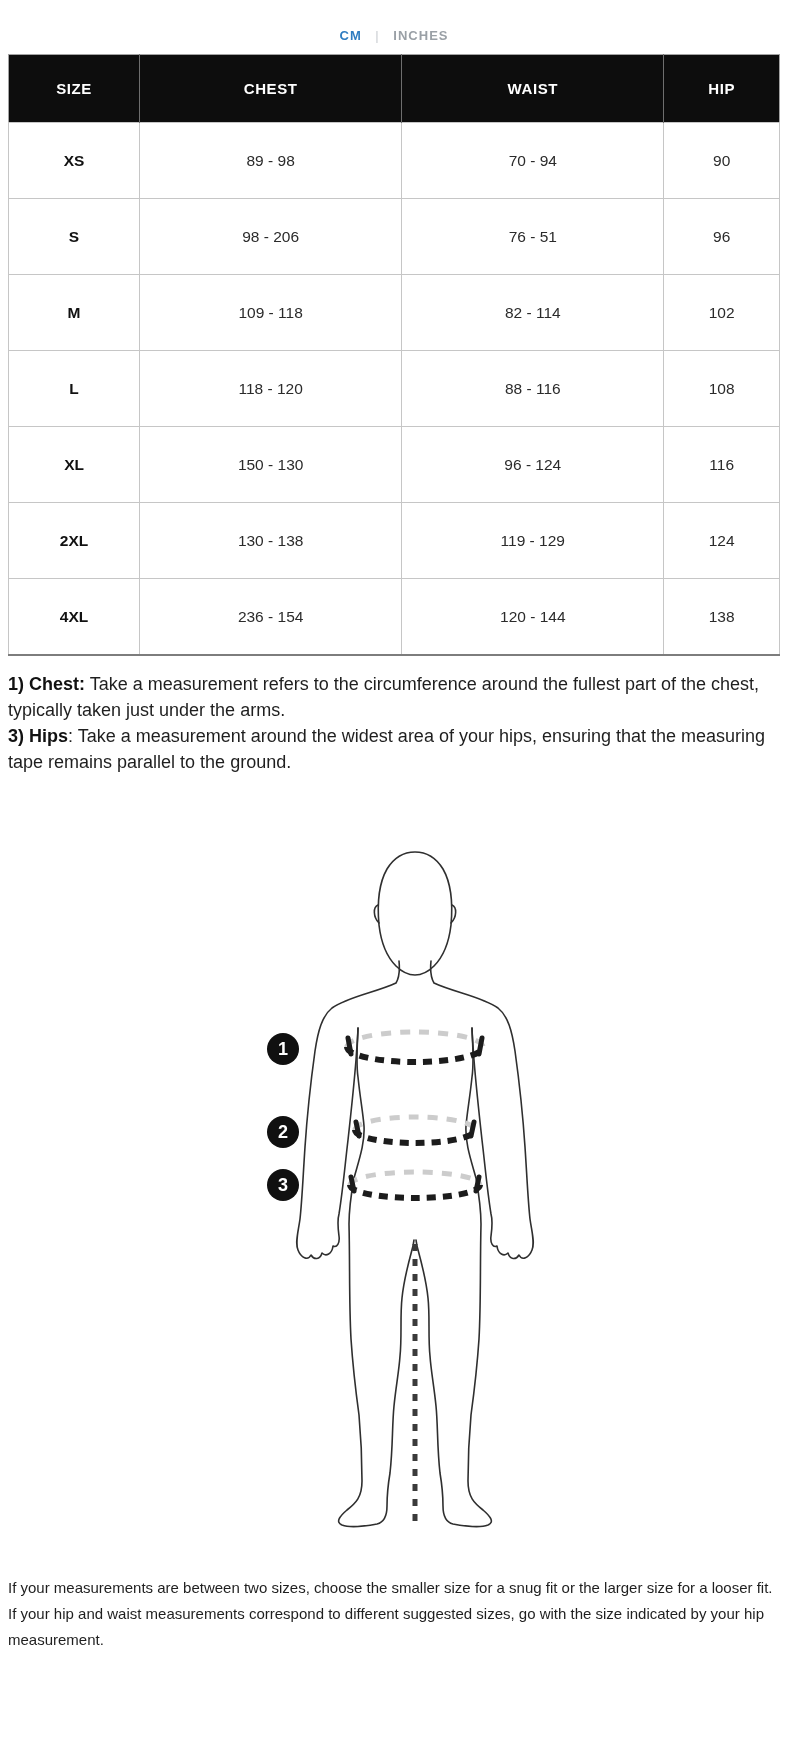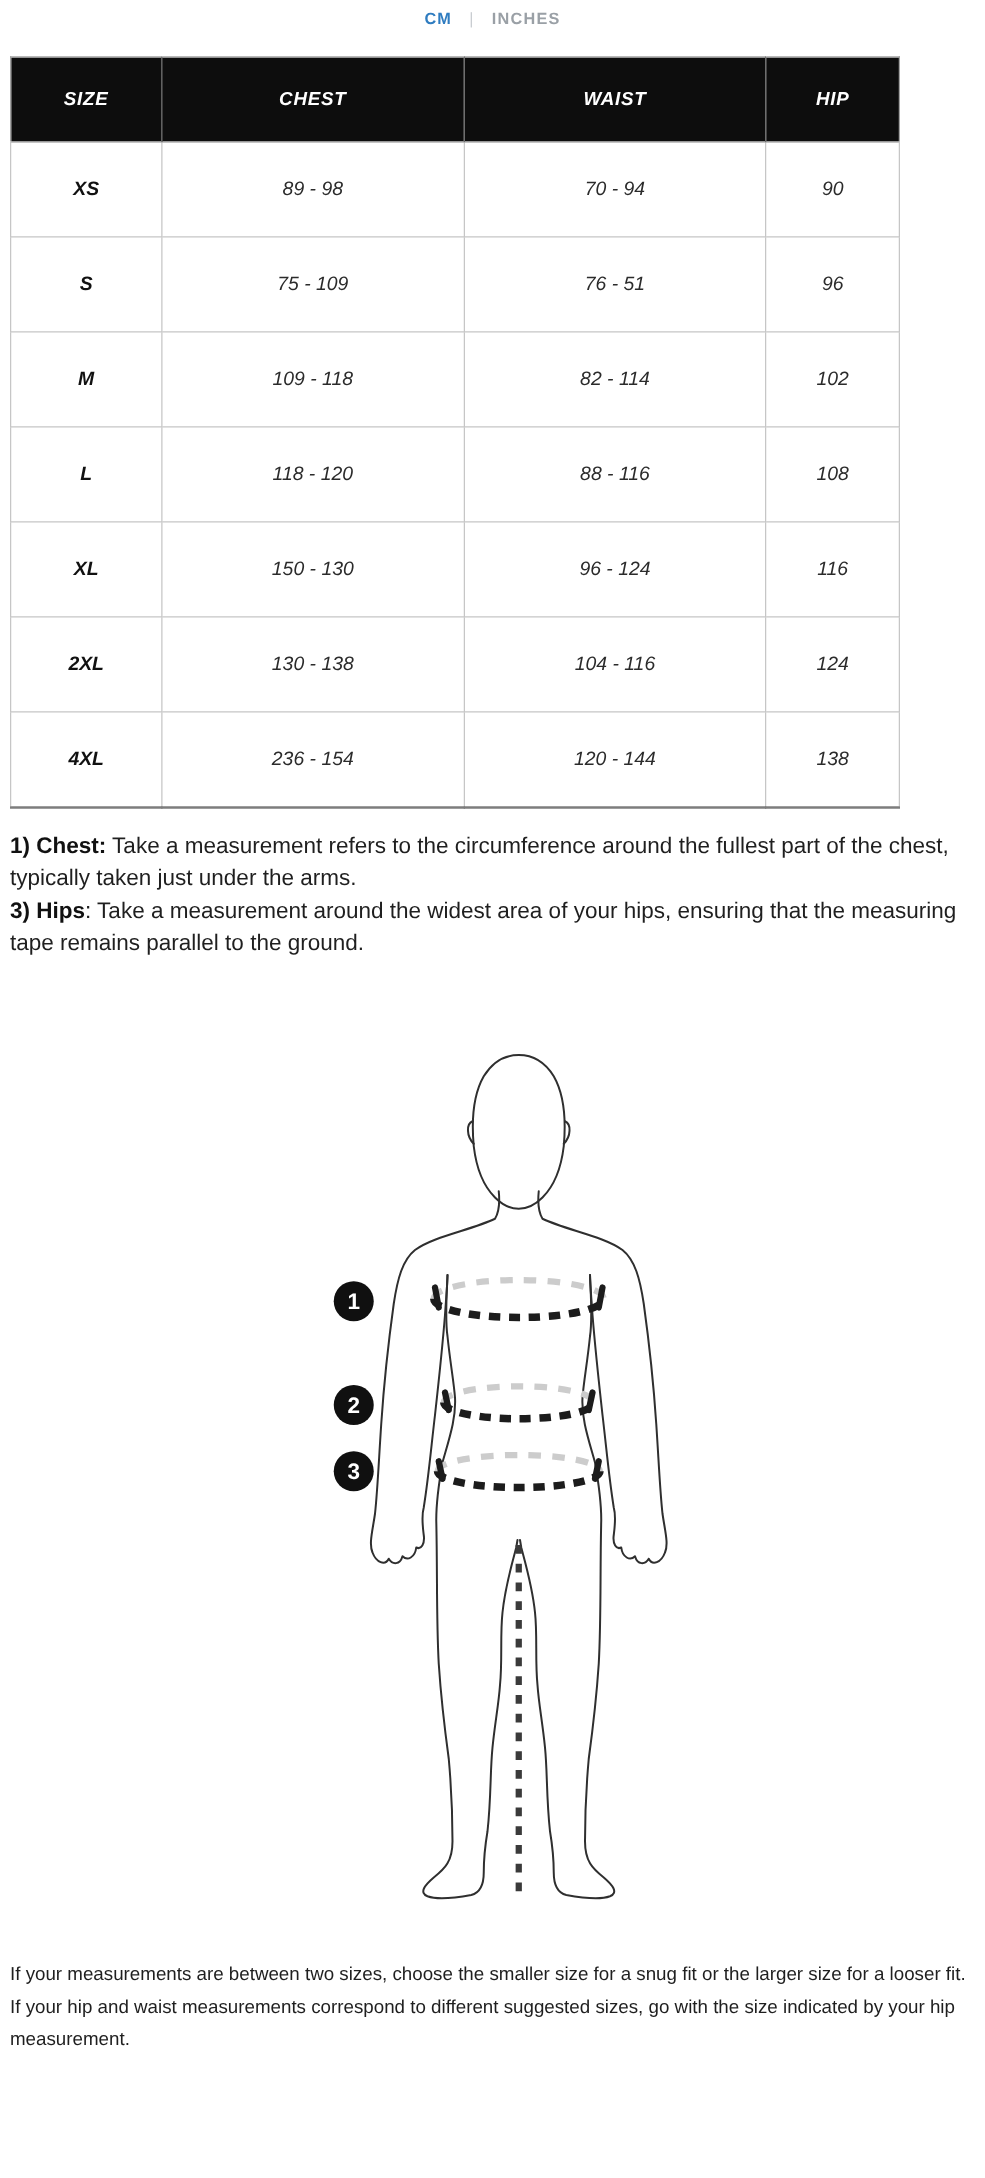--- a/index.html
+++ b/index.html
@@ -1,28 +1,28 @@
 <!DOCTYPE html>
 <html><head>
 <meta charset="utf-8">
 <style>
   html,body{margin:0;padding:0;background:#fff;}
   body{font-family:"Liberation Sans",sans-serif;color:#222;}
   .page{width:788px;margin:0 auto;background:#fff;}
 
   
-  .unit-toggle{text-align:center;padding:7px 0 7px;font-size:13px;letter-spacing:1px;font-weight:700;}
+  .unit-toggle{text-align:center;padding:28px 0 7px;font-size:13px;letter-spacing:1px;font-weight:700;}
   .unit-toggle .unit{cursor:pointer;}
   .unit-cm{color:#2f7cc0;}
   .unit-sep{color:#c9cdd1;font-weight:400;padding:0 9px;}
   .unit-in{color:#9aa0a6;}
 
   
-  table.size-table{border-collapse:collapse;width:712px;margin:16px 8px;table-layout:fixed;
-    border:1px solid #a3a3a3;border-bottom:2px solid #7d7d7d;font-style:italic;}
+  table.size-table{border-collapse:collapse;width:772px;margin:4px 8px;table-layout:fixed;
+    border:1px solid #a3a3a3;border-bottom:2px solid #7d7d7d;}
   table.size-table thead th{background:#0d0d0d;color:#fff;height:65px;font-size:15px;
     font-weight:700;letter-spacing:.6px;border-left:1px solid #6e6e6e;}
   table.size-table thead th:first-child{border-left:none;}
   table.size-table td{height:73px;text-align:center;vertical-align:middle;
     border:1px solid #c6c6c6;font-size:15.5px;color:#2b2b2b;background:#fff;}
   table.size-table td.size-col{font-weight:700;color:#111;}
 
   
   .notes{margin:15px 8px 0;font-size:18px;line-height:26px;color:#1f1f1f;}
   .notes p{margin:0;}
@@ -62,21 +62,21 @@
     </thead>
     <tbody>
         <tr>
           <td class="size-col">XS</td>
           <td>89 - 98</td>
           <td>70 - 94</td>
           <td>90</td>
         </tr>
         <tr>
           <td class="size-col">S</td>
-          <td>75 - 109</td>
+          <td>98 - 206</td>
           <td>76 - 51</td>
           <td>96</td>
         </tr>
         <tr>
           <td class="size-col">M</td>
           <td>109 - 118</td>
           <td>82 - 114</td>
           <td>102</td>
         </tr>
         <tr>
@@ -87,21 +87,21 @@
         </tr>
         <tr>
           <td class="size-col">XL</td>
           <td>150 - 130</td>
           <td>96 - 124</td>
           <td>116</td>
         </tr>
         <tr>
           <td class="size-col">2XL</td>
           <td>130 - 138</td>
-          <td>104 - 116</td>
+          <td>119 - 129</td>
           <td>124</td>
         </tr>
         <tr>
           <td class="size-col">4XL</td>
           <td>236 - 154</td>
           <td>120 - 144</td>
           <td>138</td>
         </tr>
       </tbody>
   </table>

